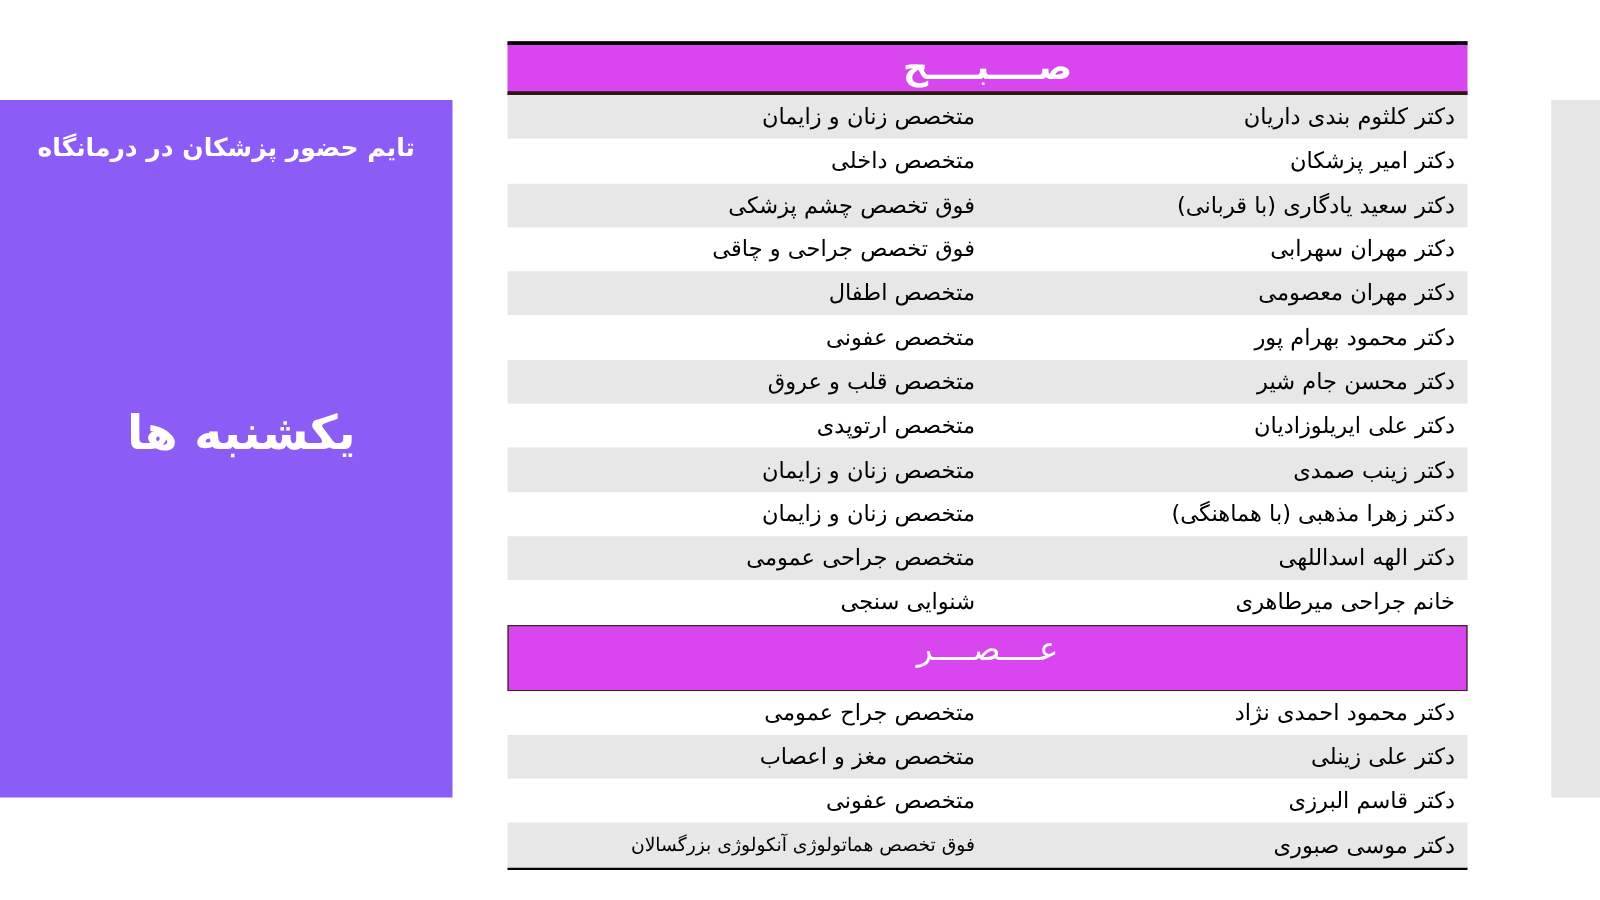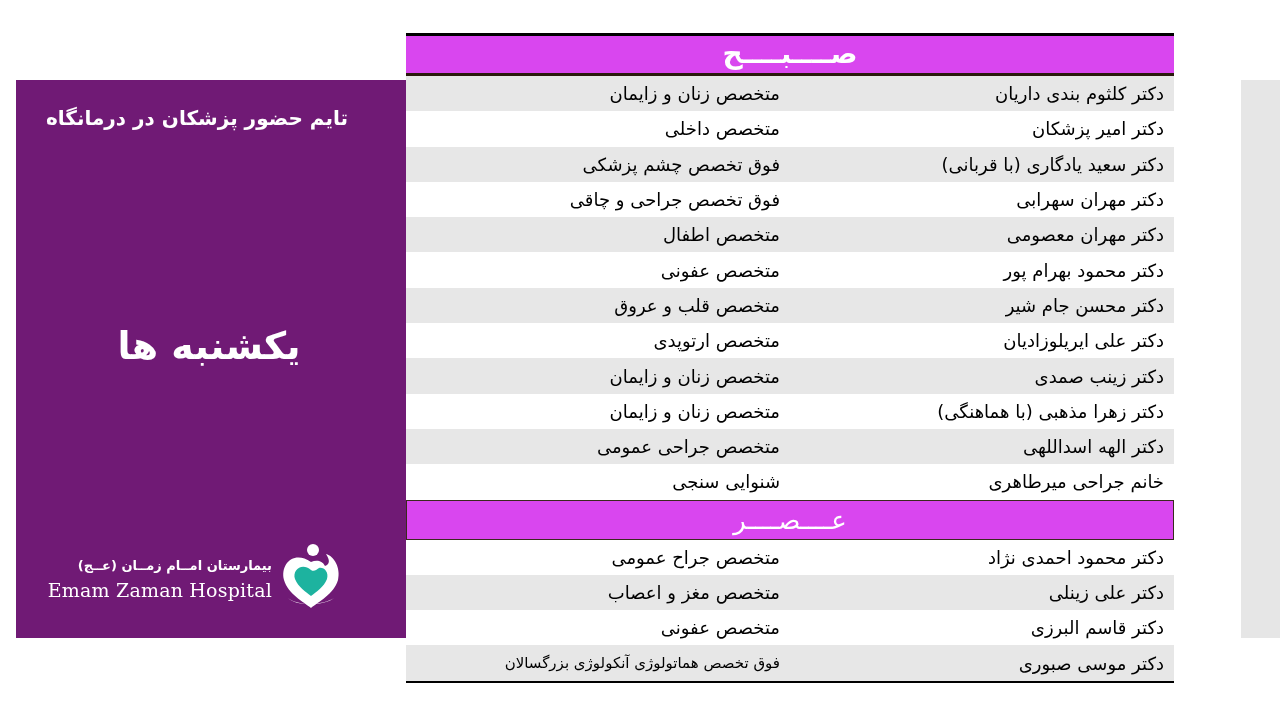--- a/index.html
+++ b/index.html
@@ -2,22 +2,22 @@
 <html><head>
 <meta charset="utf-8">
 <style>
   html, body { margin:0; padding:0; }
   body {
     width:1280px; height:720px; position:relative; overflow:hidden;
     background:#ffffff;
     font-family:"DejaVu Sans", sans-serif;
   }
   .side-panel {
-    position:absolute; left:16px; top:80px; width:391px; height:558px;
-    background:#701a75; color:#ffffff;
+    position:absolute; left:0; top:80px; width:362px; height:558px;
+    background:#8b5cf6; color:#ffffff;
   }
   .side-title {
     position:absolute; top:26px; left:0; width:362px; text-align:center;
     font-size:20px; font-weight:bold; direction:rtl;
   }
   .side-day {
     position:absolute; top:244px; left:0; width:362px; text-align:center;
     font-size:38px; font-weight:bold; direction:rtl;margin-left:12px;
   }
   .logo {
@@ -35,21 +35,21 @@
   .right-bar {
     position:absolute; left:1241px; top:80px; width:39px; height:558px; background:#e6e6e6;
   }
   .schedule { position:absolute; left:406px; top:33px; width:768px; }
   .section-header {
     background:#d946ef; color:#ffffff; text-align:center; direction:rtl;
     box-sizing:border-box;
   }
   .hdr-morning { height:43px; border-top:3px solid #000; border-bottom:3px solid #2a1a0d;
     font-size:28px; line-height:36px; font-weight:bold; letter-spacing:2px; }
-  .hdr-afternoon { height:40px; border:1.5px solid #3a2a1e; font-size:26px; line-height:38px; letter-spacing:2px;text-align:center; }
+  .hdr-afternoon { height:53px; border:1.5px solid #3a2a1e; font-size:26px; line-height:38px; letter-spacing:2px;text-align:center; }
   .row {
     height:35.3px; display:flex; flex-direction:row-reverse; align-items:center;
     direction:rtl; font-size:18px; color:#000;
   }
   .row.gray { background:#e7e7e7; }
   .row.white { background:#ffffff; }
   .cell-name { width:390px; padding-right:10px; box-sizing:border-box; text-align:right; white-space:nowrap; order:2; }
   .cell-spec { width:378px; box-sizing:border-box; text-align:right; padding-right:4px; white-space:nowrap; order:1; }
   .rows-wrap { display:flex; flex-direction:column; }
   .row { flex-direction:row; }
@@ -57,30 +57,20 @@
   .cell-spec { order:1; }
   .spec-small { font-size:15px; }
   .bottom-rule { height:2px; background:#000; }
 </style>
 </head>
 <body>
 
 <div class="side-panel">
   <div class="side-title">تایم حضور پزشکان در درمانگاه</div>
   <div class="side-day">یکشنبه ها</div>
-  <div class="logo">
-    <div class="logo-fa">بیمارستان امــام زمــان (عــج)</div>
-    <div class="logo-en">Emam Zaman Hospital</div>
-    <svg class="logo-mark" viewBox="0 0 66 70">
-      <circle cx="35" cy="8" r="6" fill="#fff"></circle>
-      <path d="M33 20 C 16 8, 2 22, 6 38 C 10 52, 26 60, 33 66 C 40 60, 56 52, 60 38 C 63 26, 56 14, 48 12 C 52 18, 52 22, 47 24 C 44 18, 38 18, 33 20 Z" fill="#fff"></path>
-      <path d="M33 28 C 24 20, 14 28, 17 37 C 20 45, 28 50, 33 54 C 38 50, 46 45, 49 37 C 51 30, 46 25, 41 26 C 38 28, 36 30, 33 28 Z" fill="#1db39f"></path>
-      <path d="M10 56 C 20 64, 46 64, 56 56 C 48 62, 20 66, 10 56 Z" fill="#fff"></path>
-    </svg>
-  </div>
 </div>
 
 <div class="right-bar"></div>
 
 <div class="schedule">
   <div class="section-header hdr-morning">صــــبــــح</div>
   <div class="rows-wrap">
     <div class="row gray">
         <div class="cell-name">دکتر کلثوم بندی داریان</div>
         <div class="cell-spec">متخصص زنان و زایمان</div>

